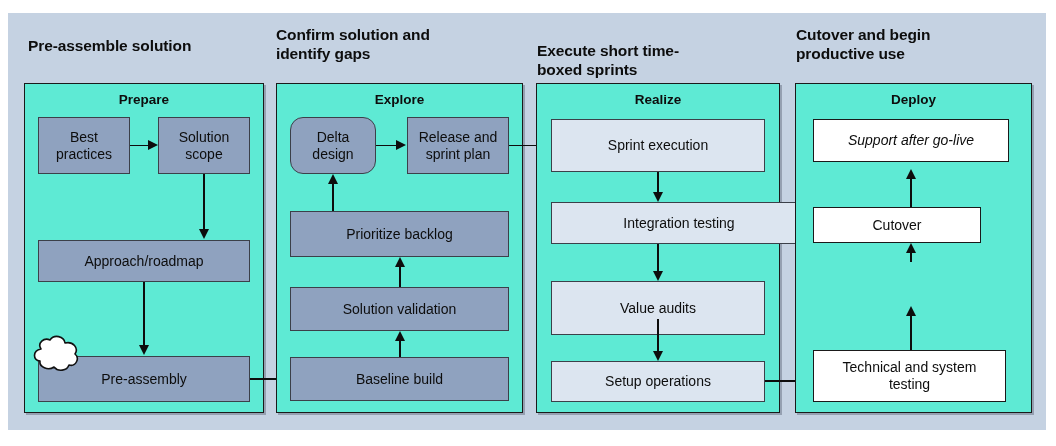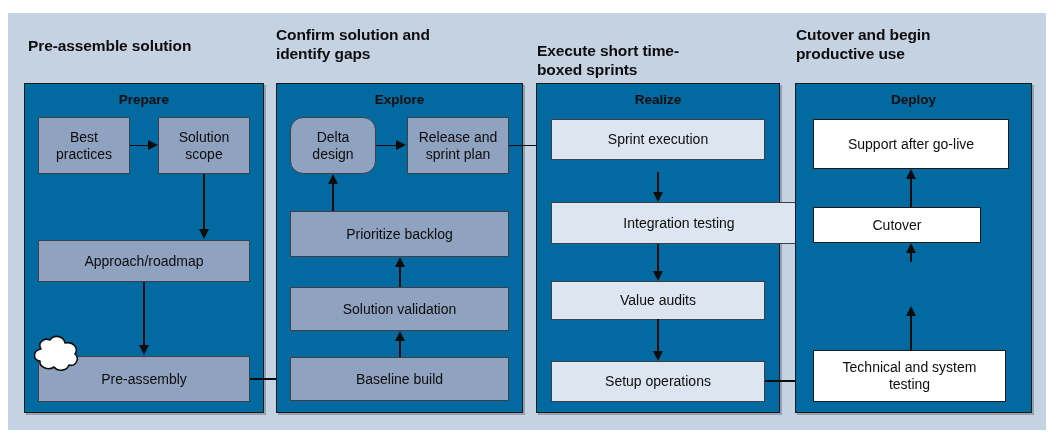--- a/index.html
+++ b/index.html
@@ -27,21 +27,21 @@
     position: absolute;
     font-weight: bold;
     font-size: 15.5px;
     line-height: 19px;
     color: #0d0d0d;
     letter-spacing: -0.1px;
     white-space: pre-line;
   }
   .panel {
     position: absolute;
-    background: #0369a1;
+    background: #5eead4;
     border: 1.5px solid #1a1a1a;
     box-shadow: 2px 2px 0 rgba(60,70,85,0.35);
     box-sizing: border-box;
   }
   .panel-title {
     position: absolute;
     top: 8px;
     left: 0;
     width: 100%;
     text-align: center;
@@ -163,42 +163,42 @@
   <div class="shaft" style="left:376px; top:144.5px; width:22px; height:1.8px;"></div>
   <div class="head right" style="left:396px; top:140px;"></div>
 
   <div class="shaft" style="left:509px; top:144.5px; width:34px; height:1.8px;"></div>
   <div class="head right" style="left:541px; top:140px;"></div>
 
   <div class="panel" style="left:536px; top:83px; width:244px; height:330px;">
     <div class="panel-title">Realize</div>
   </div>
 
-  <div class="node light" style="left: 551px; top: 119px; width: 214px; height: 41px; white-space: pre-line;">Sprint execution</div>
+  <div class="node light" style="left: 551px; top: 119px; width: 214px; height: 53px; white-space: pre-line;">Sprint execution</div>
   <div class="node light" style="left: 551px; top: 202px; width: 256px; height: 42px; white-space: pre-line;">Integration testing</div>
-  <div class="node light" style="left: 551px; top: 281px; width: 214px; height: 39px; white-space: pre-line;">Value audits</div>
+  <div class="node light" style="left: 551px; top: 281px; width: 214px; height: 54px; white-space: pre-line;">Value audits</div>
   <div class="node light" style="left: 551px; top: 361px; width: 214px; height: 41px; white-space: pre-line;">Setup operations</div>
 
   <div class="shaft" style="left:657px; top:172px; width:1.8px; height:21px;"></div>
   <div class="head down" style="left:652.5px; top:192px;"></div>
 
   <div class="shaft" style="left:657px; top:244px; width:1.8px; height:28px;"></div>
   <div class="head down" style="left:652.5px; top:271px;"></div>
 
   <div class="shaft" style="left:657px; top:319px; width:1.8px; height:33px;"></div>
   <div class="head down" style="left:652.5px; top:351px;"></div>
 
   <div class="shaft" style="left:765px; top:380px; width:38px; height:1.8px;"></div>
   <div class="head right" style="left:801px; top:375.5px;"></div>
 
   <div class="panel" style="left:795px; top:83px; width:237px; height:330px;">
     <div class="panel-title">Deploy</div>
   </div>
 
-  <div class="node plain" style="left: 813px; top: 119px; width: 196px; height: 50px; white-space: pre-line;">Support after go-live</div>
+  <div class="node plain" style="left: 813px; top: 119px; width: 196px; height: 43px; white-space: pre-line; font-style: italic;">Support after go-live</div>
   <div class="node plain" style="left: 813px; top: 207px; width: 168px; height: 36px; white-space: pre-line;">Cutover</div>
   <div class="node plain" style="left: 813px; top: 350px; width: 193px; height: 52px; white-space: pre-line;">Technical and system
 testing</div>
 
   <div class="shaft" style="left:910px; top:179px; width:1.8px; height:28px;"></div>
   <div class="head up" style="left:905.5px; top:169px;"></div>
 
   <div class="shaft" style="left:910px; top:252px; width:1.8px; height:10px;"></div>
   <div class="head up" style="left:905.5px; top:243px;"></div>
 

